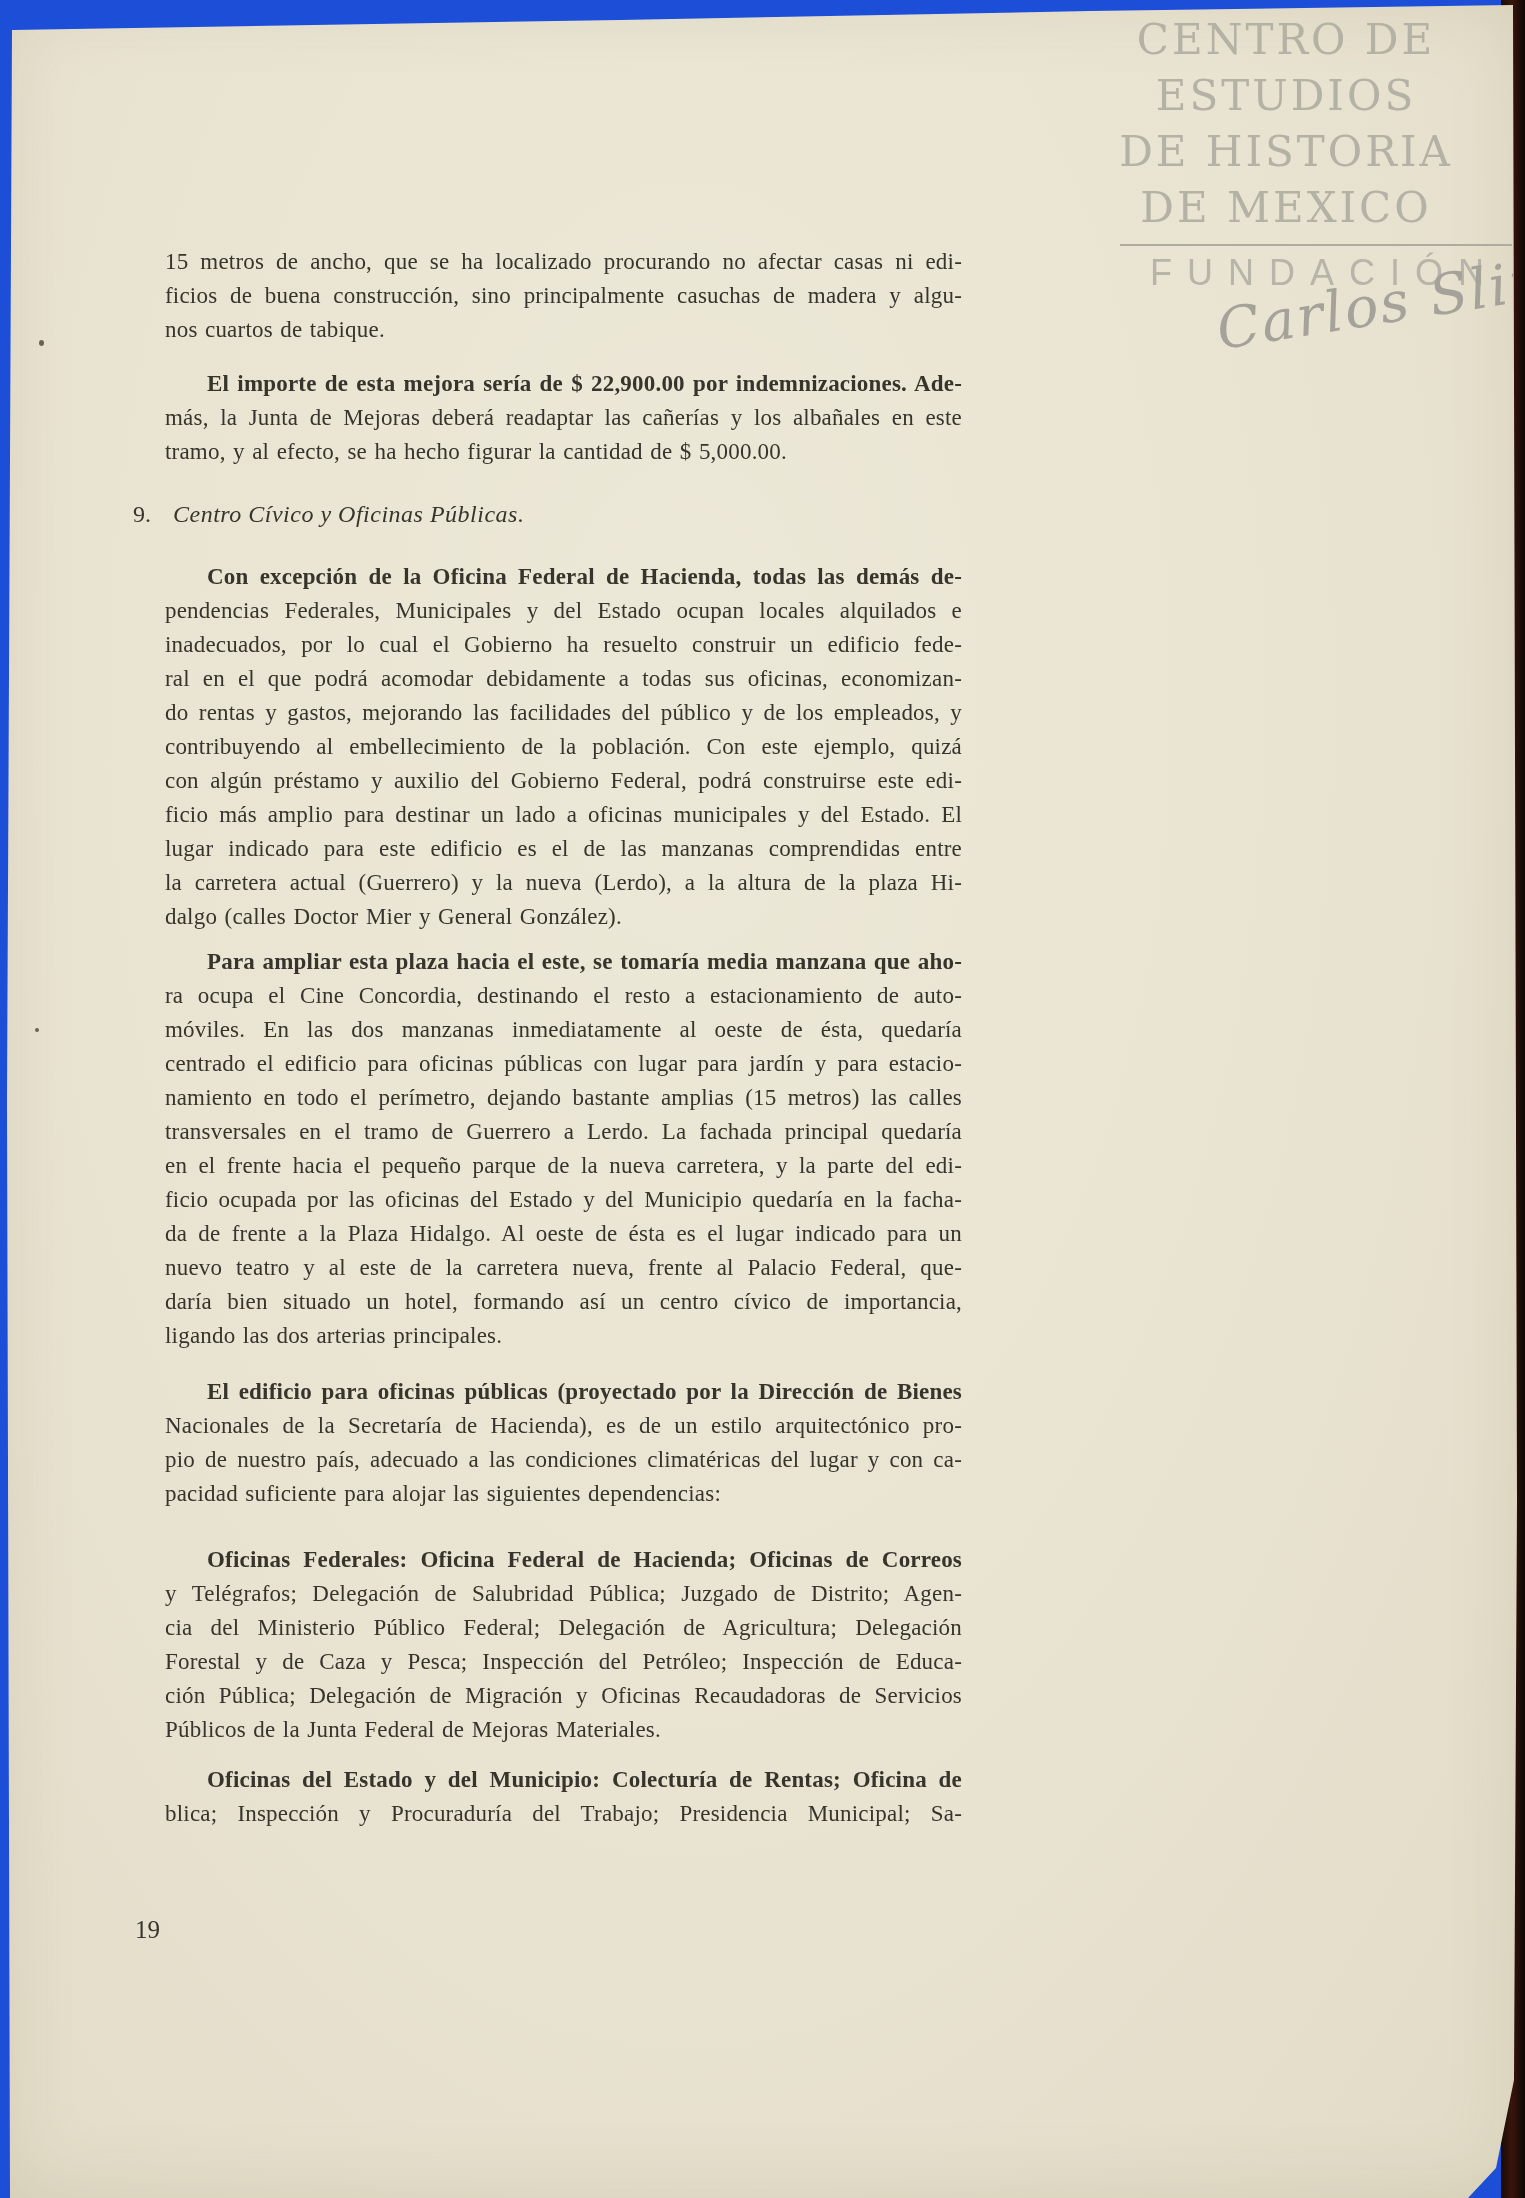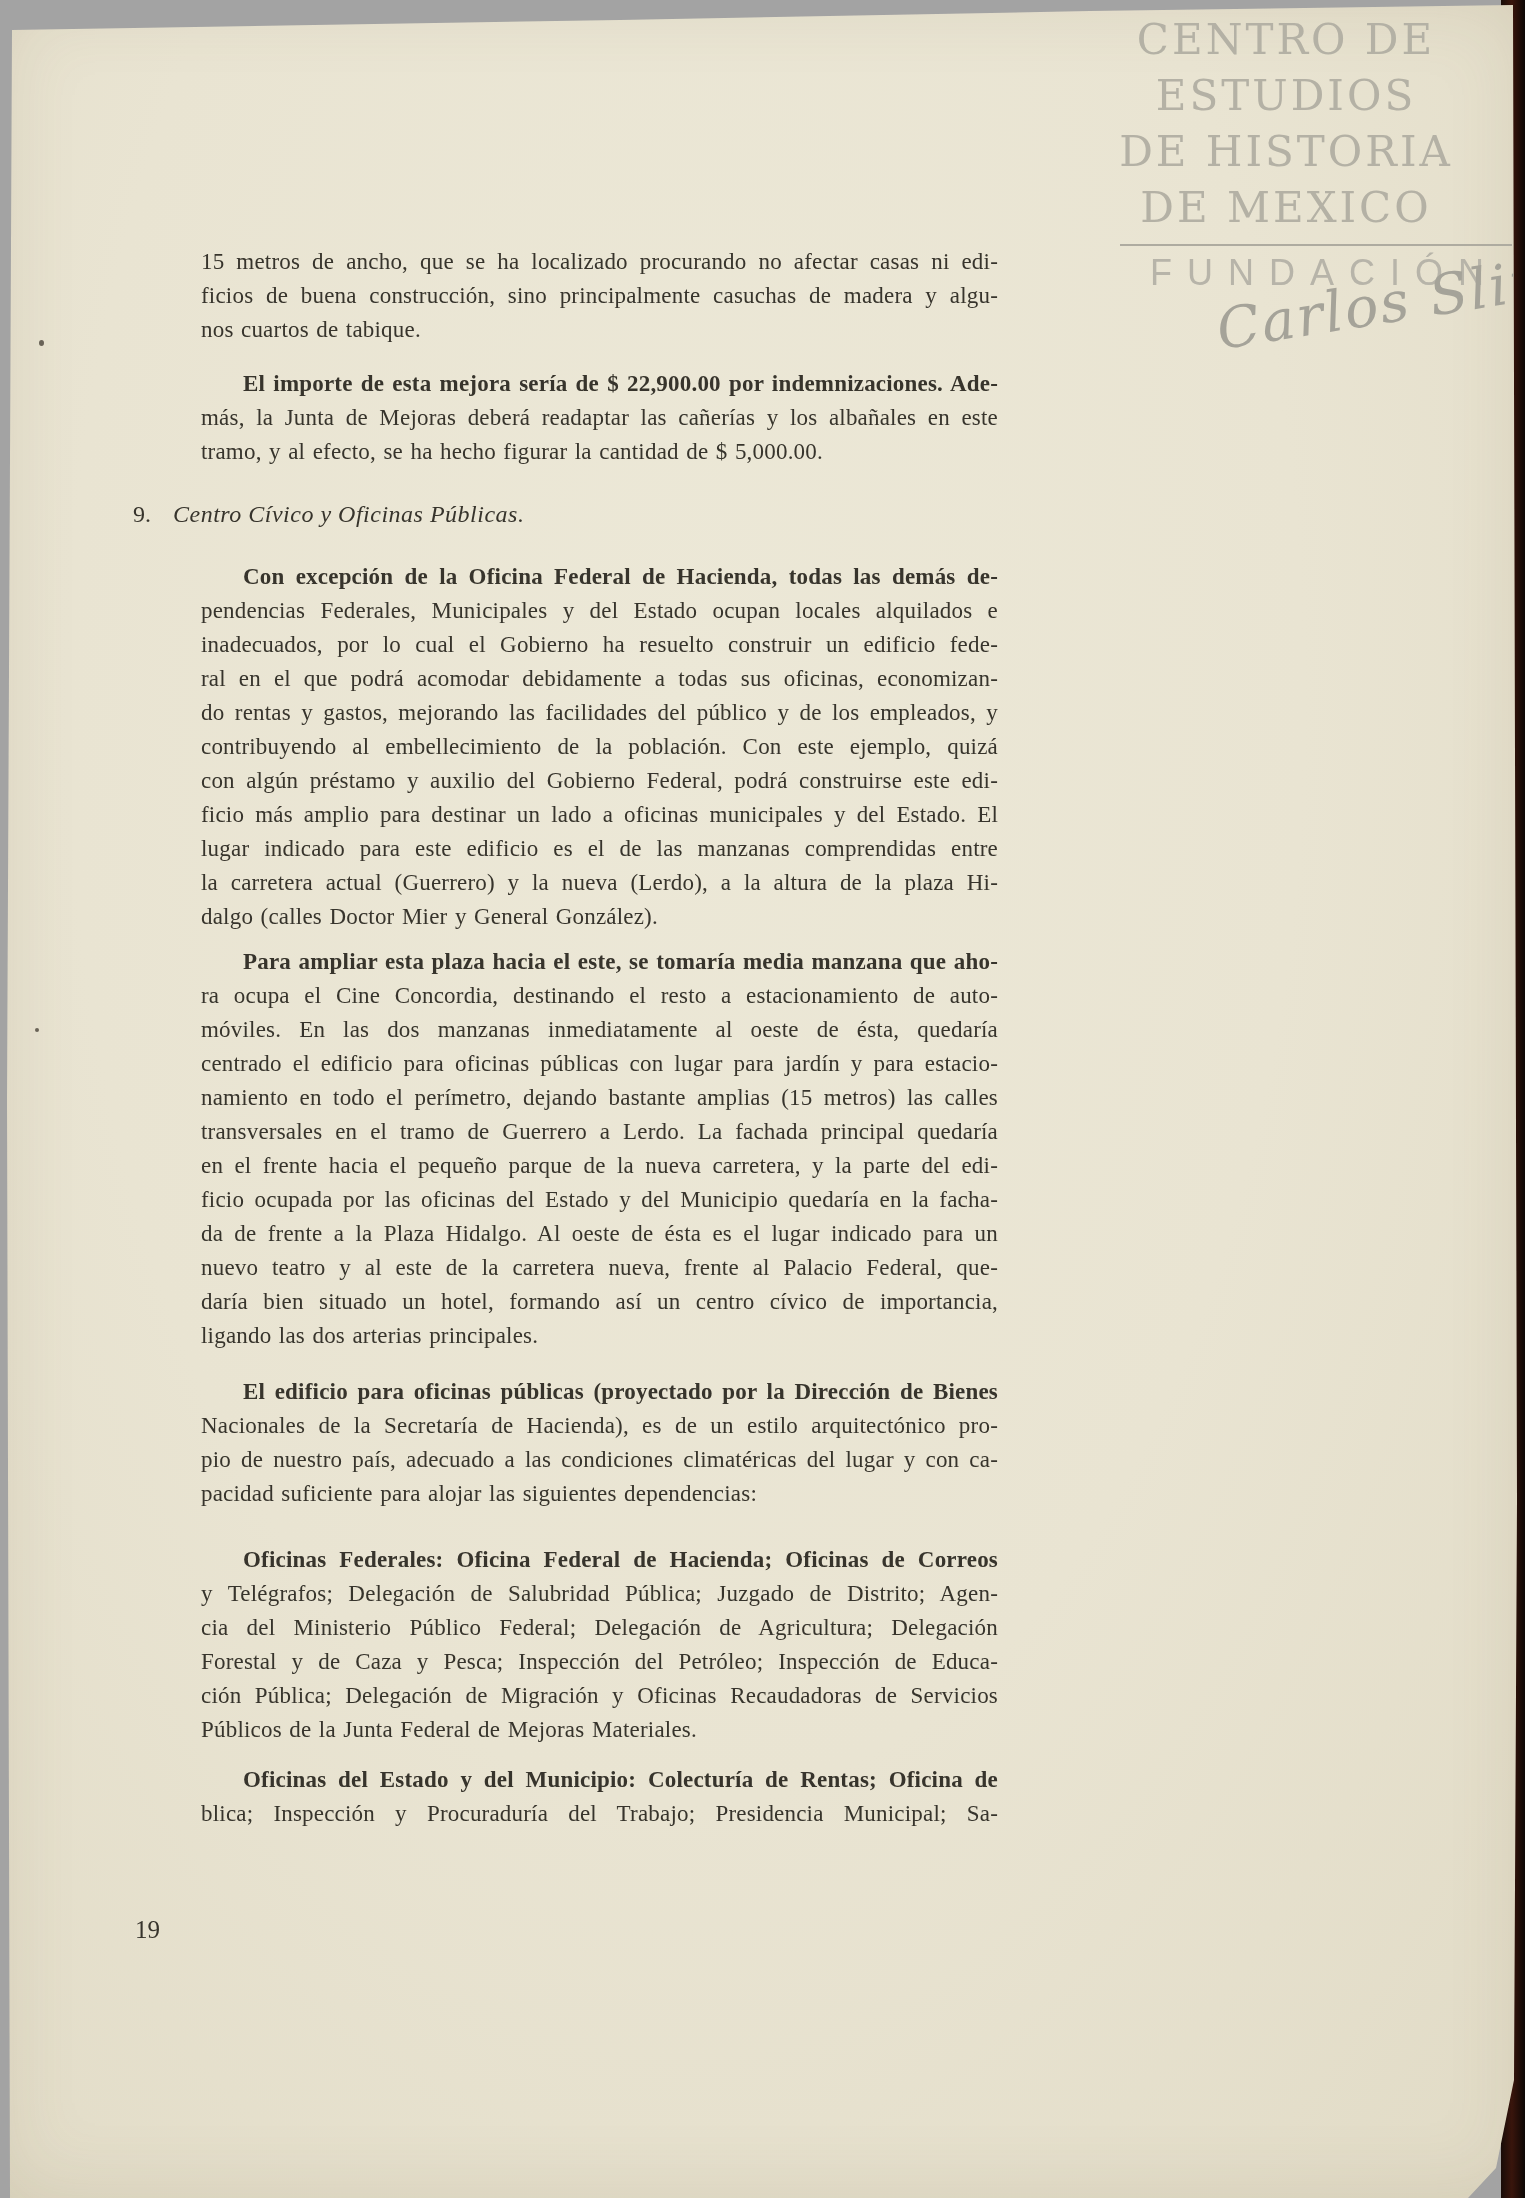--- a/index.html
+++ b/index.html
@@ -1,19 +1,19 @@
 <!DOCTYPE html>
 <html><head>
 <meta charset="utf-8">
 <style>
   html,body{margin:0;padding:0;background:#0c0907;}
   body{width:1525px;height:2198px;position:relative;overflow:hidden;
        font-family:"Liberation Serif","DejaVu Serif",serif;}
 
-  .photo{position:absolute;inset:0;background:#a3a3a3;}
+  .photo{position:absolute;inset:0;background:#1d4ed8;}
 
   
   .edge-strip{position:absolute;top:0;right:0;width:24px;height:100%;
     background:linear-gradient(90deg,#180c08 0%,#39150c 45%,#0d0705 100%);}
 
   
   .sheet{position:absolute;inset:0;
     background:radial-gradient(ellipse at 45% 32%,#ece8d7 0%,#e9e4d2 52%,#e1dbc6 100%);
     clip-path:polygon(12px 30px,620px 20px,1090px 11px,1513px 5px,1517px 1500px,1514px 2080px,1496px 2168px,1468px 2198px,10px 2198px,7px 1100px);
     box-shadow:inset 0 0 80px rgba(110,92,55,.14);}
@@ -27,21 +27,21 @@
   .foundation{font-family:"Liberation Sans","DejaVu Sans",sans-serif;
     font-size:36px;letter-spacing:15px;white-space:nowrap;color:#b7b4a9;
     margin-left:90px;text-align:left;}
   .signature{position:absolute;left:1212px;top:298px;width:330px;
     font-family:"DejaVu Serif","Liberation Serif",serif;font-style:italic;
     font-size:56px;color:#a5a399;transform:rotate(-9deg);transform-origin:left top;
     white-space:nowrap;letter-spacing:2px;}
 
   
   .para{position:absolute;left:165px;width:797px;color:#37342c;
-    font-size:23px;letter-spacing:.2px;word-spacing:1.5px;margin-left:36px;}
+    font-size:23px;letter-spacing:.2px;word-spacing:1.5px;}
   .line{height:34px;line-height:34px;overflow:hidden;}
   .line.j{text-align:justify;}
   .line.j::after{content:"";display:inline-block;width:100%;}
   .line.ind{padding-left:42px;font-weight:bold;}
 
   .heading{position:absolute;left:133px;width:830px;color:#37342c;
     font-size:24px;line-height:34px;}
   .heading .num{font-style:normal;margin-right:22px;}
   .heading .it{font-style:italic;letter-spacing:.5px;}
 

